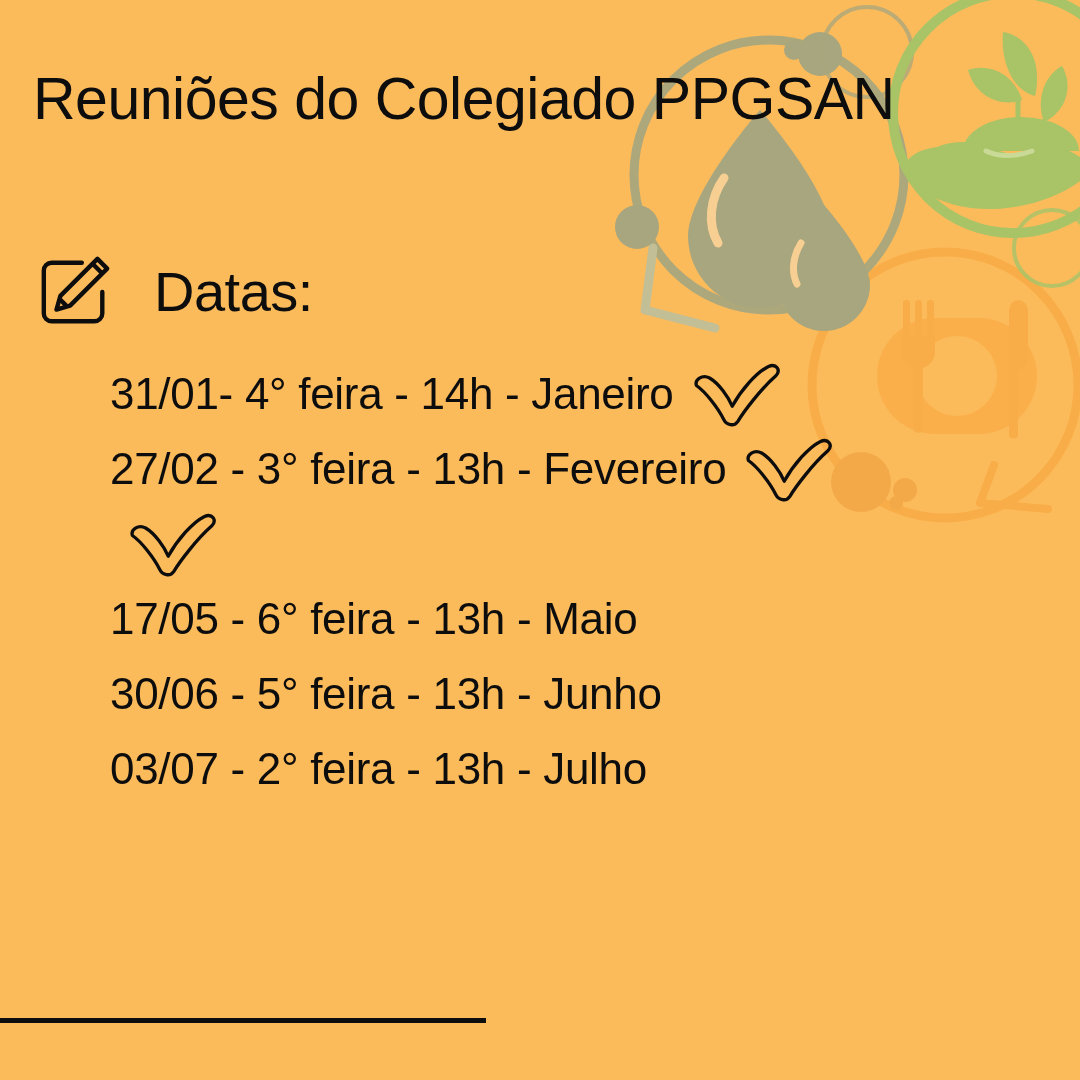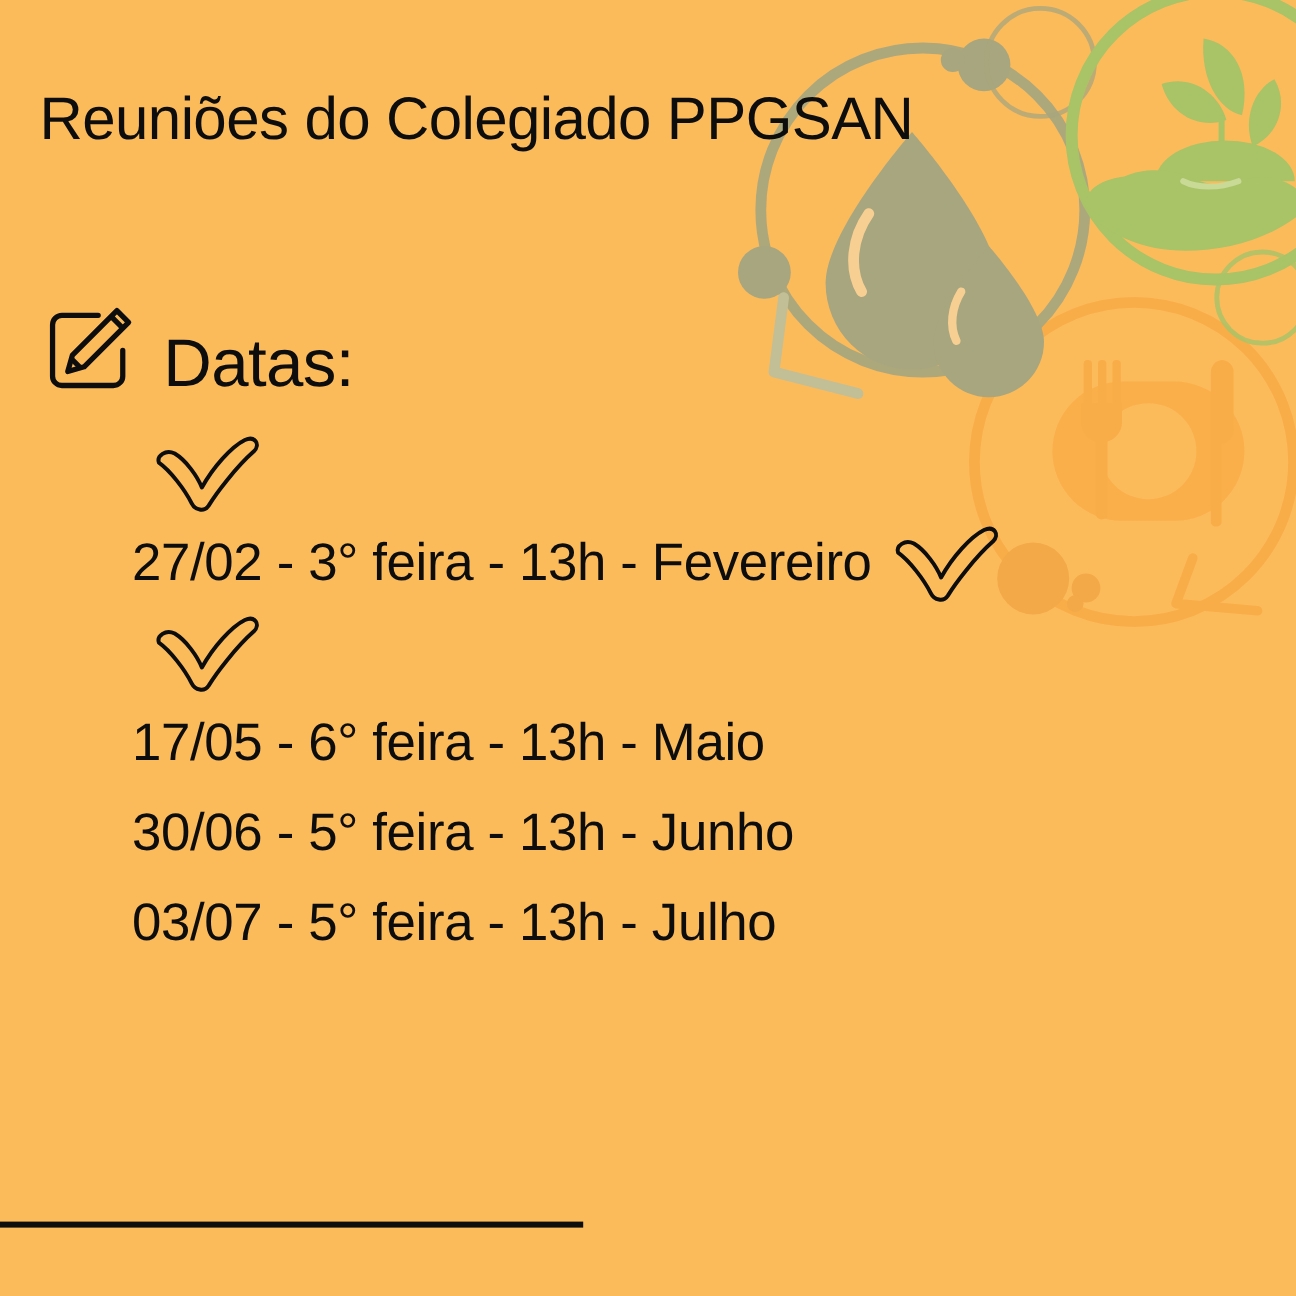--- a/index.html
+++ b/index.html
@@ -27,37 +27,37 @@
   }
 
   
   .title-block {
     position: absolute;
     left: 33px;
     top: 58px;
     z-index: 5;
   }
   .title-line {
-    font-size: 50px;
+    font-size: 59px;
     line-height: 83px;
     font-weight: 400;
     letter-spacing: -0.5px;
     white-space: nowrap;
     color: #0d0d0d;
     text-align: right;
   }
 
   
   .datas-row {
     position: absolute;
     left: 36px;
     top: 253px;
     display: flex;
-    align-items: flex-end;
-    gap: 22px;
+    align-items: center;
+    gap: 40px;
     z-index: 5;
   }
   .pencil-icon {
     width: 78px;
     height: 78px;
     display: block;
   }
   .datas-label {
     font-size: 56px;
     line-height: 1;
@@ -183,20 +183,21 @@
       <path d="M63 6 l10 10 l-38 38 l-14 4 l4 -14 z" fill="none" stroke="#0d0d0d" stroke-width="4.5" stroke-linejoin="round"></path>
       <path d="M58 11 l10 10" fill="none" stroke="#0d0d0d" stroke-width="4.5"></path>
       <path d="M25 48 l6 6" fill="none" stroke="#0d0d0d" stroke-width="4.5"></path>
     </svg>
     <div class="datas-label">Datas:</div>
   </div>
 
   <div class="date-list">
 
     <div class="date-item">
+      <span class="date-text">31/01- 4° feira - 14h - Janeiro</span>
       <svg class="check-mark" viewBox="0 0 100 70" xmlns="http://www.w3.org/2000/svg">
         <path d="M8 26 C 6 20, 14 14, 22 18 C 32 24, 42 38, 46 48 C 56 30, 72 12, 84 6 C 93 2, 98 10, 92 16 C 76 30, 58 54, 52 64 C 48 70, 40 68, 37 62 C 31 50, 18 33, 8 26 z" fill="none" stroke="#0d0d0d" stroke-width="3.5" stroke-linejoin="round"></path>
       </svg>
     </div>
 
     <div class="date-item">
       <span class="date-text">27/02 - 3° feira - 13h - Fevereiro</span>
       <svg class="check-mark" viewBox="0 0 100 70" xmlns="http://www.w3.org/2000/svg">
         <path d="M8 26 C 6 20, 14 14, 22 18 C 32 24, 42 38, 46 48 C 56 30, 72 12, 84 6 C 93 2, 98 10, 92 16 C 76 30, 58 54, 52 64 C 48 70, 40 68, 37 62 C 31 50, 18 33, 8 26 z" fill="none" stroke="#0d0d0d" stroke-width="3.5" stroke-linejoin="round"></path>
       </svg>
@@ -213,21 +214,21 @@
       <span class="date-text">17/05 - 6° feira - 13h - Maio</span>
       <svg class="check-mark hidden" viewBox="0 0 100 70" xmlns="http://www.w3.org/2000/svg"></svg>
     </div>
 
     <div class="date-item">
       <span class="date-text">30/06 - 5° feira - 13h - Junho</span>
       <svg class="check-mark hidden" viewBox="0 0 100 70" xmlns="http://www.w3.org/2000/svg"></svg>
     </div>
 
     <div class="date-item">
-      <span class="date-text">03/07 - 5° feira - 13h - Julho</span>
+      <span class="date-text">03/07 - 2° feira - 13h - Julho</span>
       <svg class="check-mark hidden" viewBox="0 0 100 70" xmlns="http://www.w3.org/2000/svg"></svg>
     </div>
 
   </div>
 
   <div class="bottom-rule"></div>
 
 </div>
 
 </body></html>

